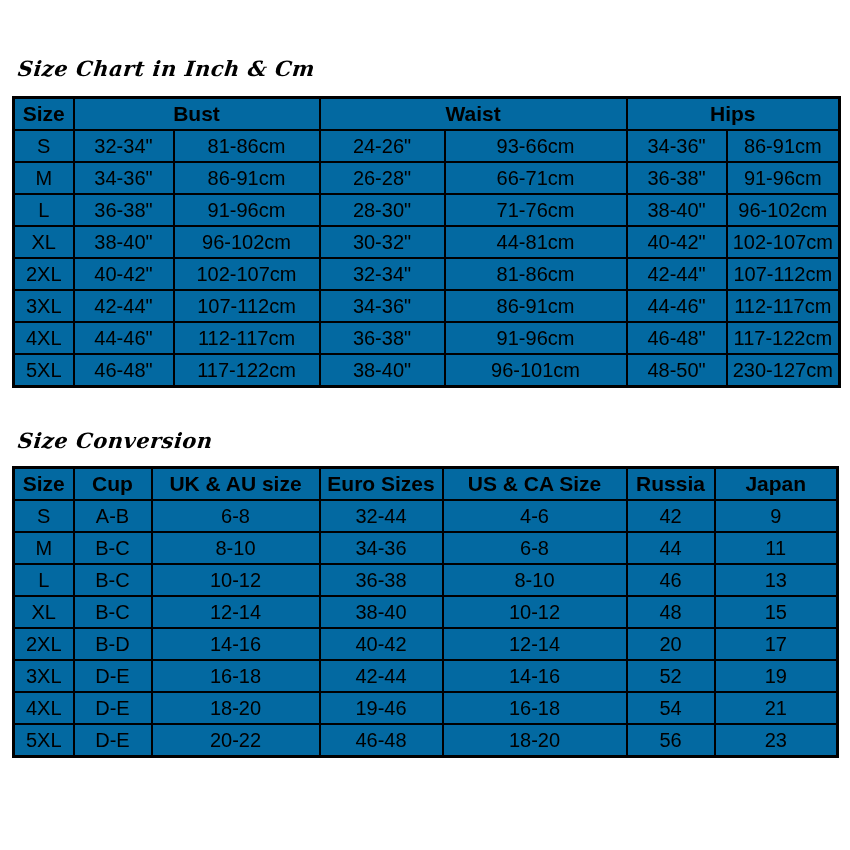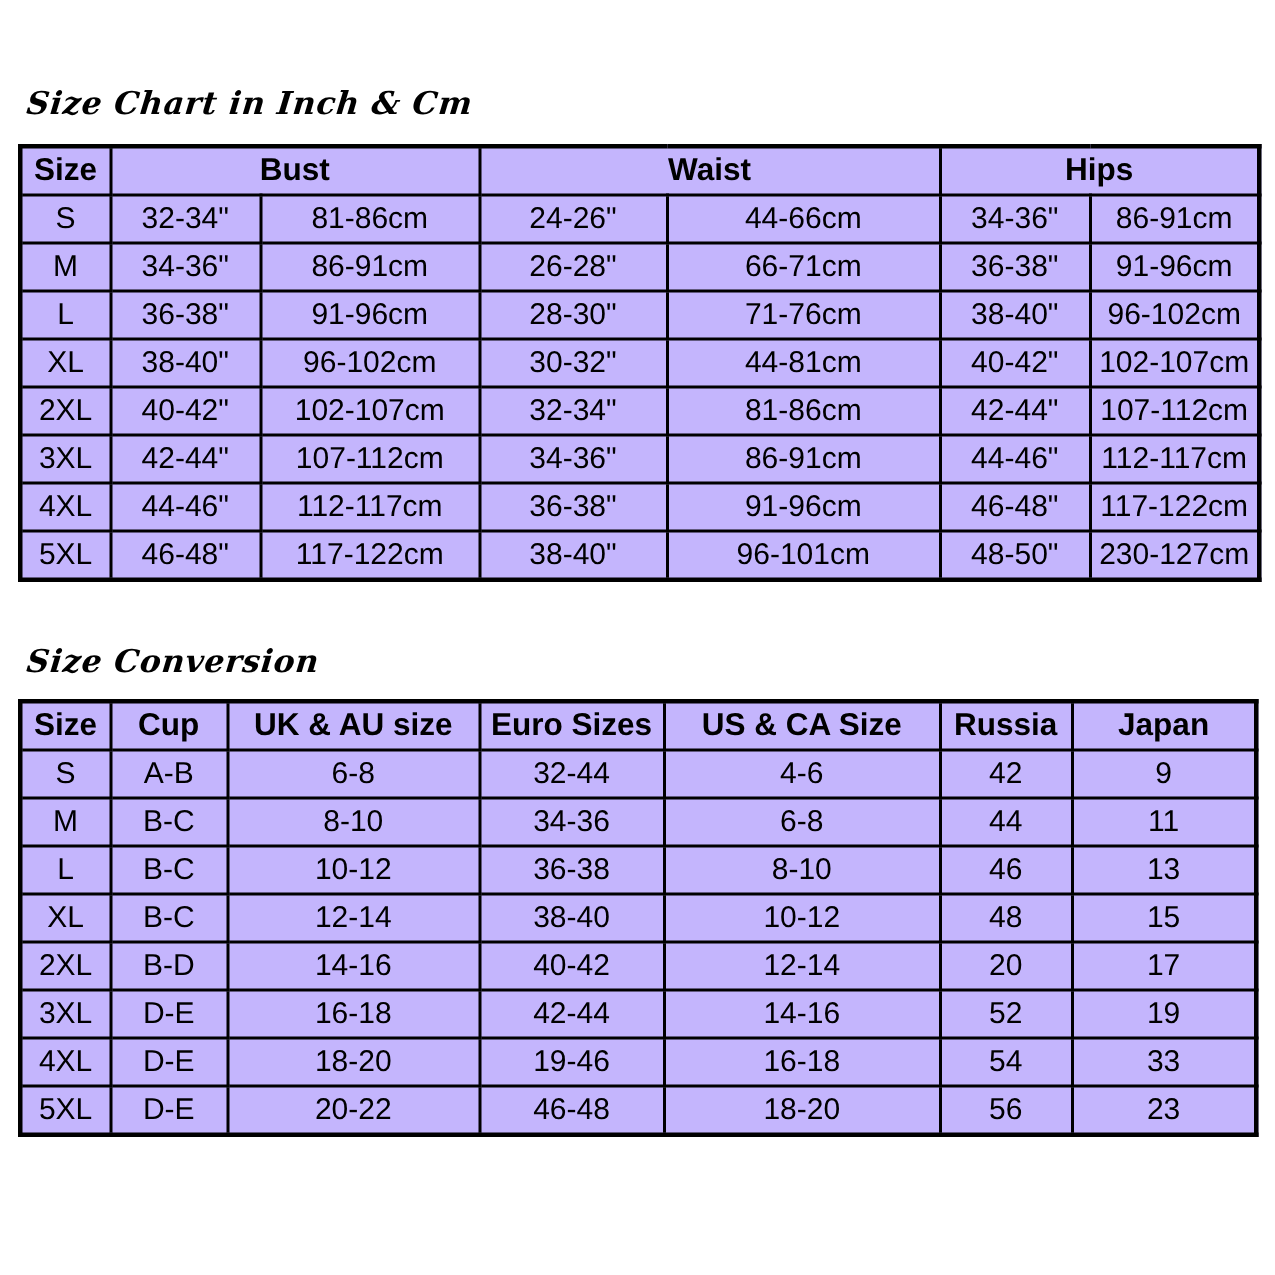--- a/index.html
+++ b/index.html
@@ -37,21 +37,21 @@
     transform: skewX(-6deg);
   }
   #title-1 { left: 18px; top: 56px; }
   #title-2 { left: 18px; top: 428px; }
 
   
   .size-table {
     position: absolute;
     border-collapse: collapse;
     table-layout: fixed;
-    background: #c4b5fd;
+    background: #0369a1;
     border: 3px solid #000;
   }
   .size-table td,
   .size-table th {
     border: 2px solid #000;
     text-align: center;
     vertical-align: middle;
     padding: 0;
     font-family: "Liberation Sans", sans-serif;
     color: #000;
@@ -137,21 +137,21 @@
         <th colspan="2">Waist</th>
         <th colspan="2">Hips</th>
       </tr>
     </thead>
     <tbody id="measurements-body">
         <tr>
           <td class="size-cell">S</td>
           <td>32-34"</td>
           <td>81-86cm</td>
           <td>24-26"</td>
-          <td>44-66cm</td>
+          <td>93-66cm</td>
           <td>34-36"</td>
           <td>86-91cm</td>
         </tr>
         <tr>
           <td class="size-cell">M</td>
           <td>34-36"</td>
           <td>86-91cm</td>
           <td>26-28"</td>
           <td>66-71cm</td>
           <td>36-38"</td>
@@ -292,21 +292,21 @@
           <td>52</td>
           <td>19</td>
         </tr>
         <tr>
           <td class="size-cell">4XL</td>
           <td>D-E</td>
           <td>18-20</td>
           <td>19-46</td>
           <td>16-18</td>
           <td>54</td>
-          <td>33</td>
+          <td>21</td>
         </tr>
         <tr>
           <td class="size-cell">5XL</td>
           <td>D-E</td>
           <td>20-22</td>
           <td>46-48</td>
           <td>18-20</td>
           <td>56</td>
           <td>23</td>
         </tr>

